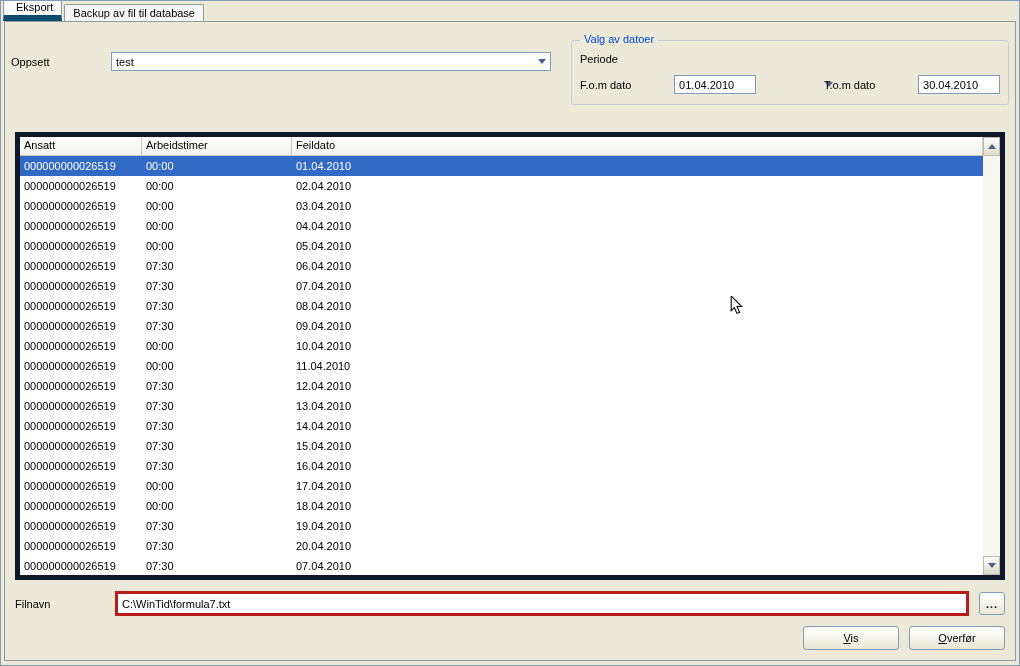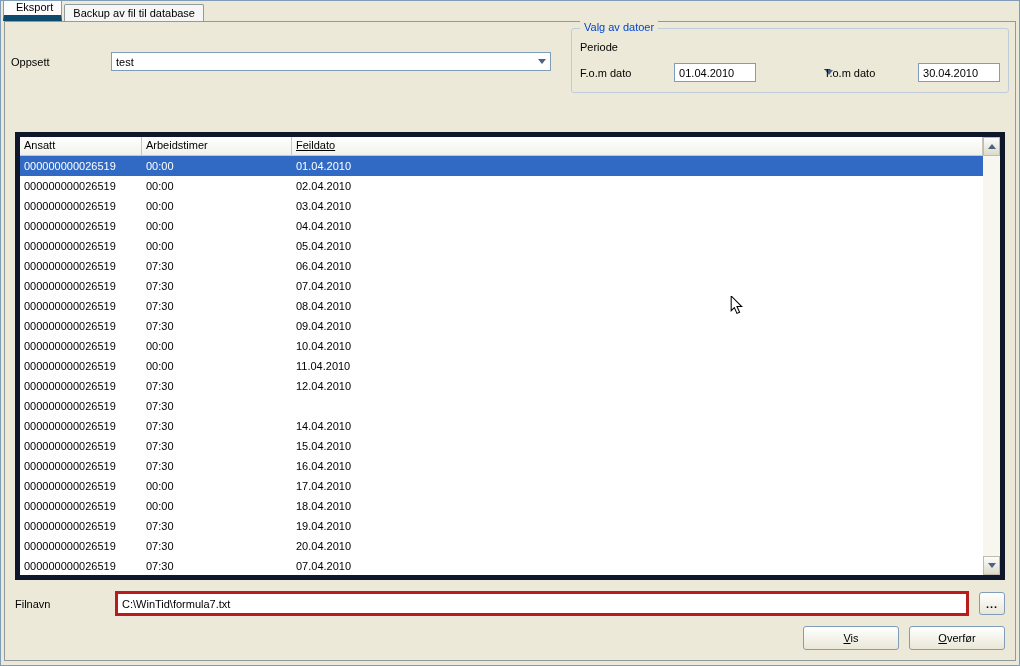--- a/index.html
+++ b/index.html
@@ -11,34 +11,34 @@
   .tab-panel{border:1px solid #919b9c;margin:0 3px 3px 3px;background:#ece9d8;height:638px;position:absolute;left:0;right:0;top:20px;}
   
   .upper{display:flex;align-items:flex-start;padding:6px 6px 0 6px;}
   .left-row{display:flex;align-items:center;gap:10px;margin-top:24px;}
   .label{font-size:11px;}
   .combo{display:flex;align-items:center;background:#fff;border:1px solid #7f9db9;height:19px;box-sizing:border-box;}
   .combo input{border:none;outline:none;font:inherit;padding:0 4px;flex:1;height:17px;background:transparent;}
   .combo .arrow-btn{width:17px;height:17px;display:flex;align-items:center;justify-content:center;color:#4d6185;border-left:0;}
   .arrow-down{width:0;height:0;border-left:4px solid transparent;border-right:4px solid transparent;border-top:5px solid #4d6185;}
   
-  .fieldset{border:1px solid #bfcddb;border-radius:3px;margin-left:auto;padding:6px 8px 10px 8px;width:420px;position:relative;}
+  .fieldset{border:1px solid #bfcddb;border-radius:3px;margin-left:auto;padding:6px 8px 10px 8px;width:420px;position:relative;margin-top:12px;}
   .fieldset .legend{position:absolute;top:-8px;left:8px;background:#ece9d8;padding:0 4px;color:#0046d5;font-size:11px;}
   .field-row{display:flex;align-items:center;gap:20px;margin-top:10px;}
   .field-row:first-of-type{margin-top:6px;}
   .field-row .label{width:80px;}
   .date-combo{width:82px;}
   .period-combo{flex:1;}
   .date-pair .spacer{width:30px;}
   
   .grid-wrap{position:absolute;left:10px;right:10px;top:110px;bottom:80px;background:#fff;border:5px solid #0f172a;display:flex;}
   .grid{flex:1;overflow:hidden;}
   .grid-head{display:flex;background:linear-gradient(#ffffff,#f1f1ec);border-bottom:1px solid #cbc7b8;height:18px;}
   .gh{border-right:1px solid #cbc7b8;padding:2px 4px;font-size:11px;box-sizing:border-box;white-space:nowrap;overflow:hidden;}
-  .gh.c1{width:122px;} .gh.c2{width:150px;} .gh.c3{flex:1;text-decoration:underline;}
+  .gh.c1{width:122px;} .gh.c2{width:150px;} .gh.c3{flex:1;}
   .grid-body{overflow:hidden;height:calc(100% - 18px);}
   .gr{display:flex;height:20px;align-items:center;font-size:11px;}
   .gr.sel{background:#316ac5;color:#fff;}
   .gc{padding:0 4px;box-sizing:border-box;white-space:nowrap;overflow:hidden;}
   .gc.c1{width:122px;} .gc.c2{width:150px;} .gc.c3{flex:1;}
   
   .vscroll{width:17px;background:#f1efe2;display:flex;flex-direction:column;border-left:0;}
   .sbtn{height:17px;background:linear-gradient(#fdfdfd,#dcdac9);border:1px solid #c0bbab;display:flex;align-items:center;justify-content:center;}
   .sbtn .tri-up{width:0;height:0;border-left:4px solid transparent;border-right:4px solid transparent;border-bottom:5px solid #4d6185;}
   .sbtn .tri-dn{width:0;height:0;border-left:4px solid transparent;border-right:4px solid transparent;border-top:5px solid #4d6185;}
@@ -163,20 +163,21 @@
               <div class="gc c3">11.04.2010</div>
             </div>
             <div class="gr">
               <div class="gc c1">000000000026519</div>
               <div class="gc c2">07:30</div>
               <div class="gc c3">12.04.2010</div>
             </div>
             <div class="gr">
               <div class="gc c1">000000000026519</div>
               <div class="gc c2">07:30</div>
+              <div class="gc c3">13.04.2010</div>
             </div>
             <div class="gr">
               <div class="gc c1">000000000026519</div>
               <div class="gc c2">07:30</div>
               <div class="gc c3">14.04.2010</div>
             </div>
             <div class="gr">
               <div class="gc c1">000000000026519</div>
               <div class="gc c2">07:30</div>
               <div class="gc c3">15.04.2010</div>

